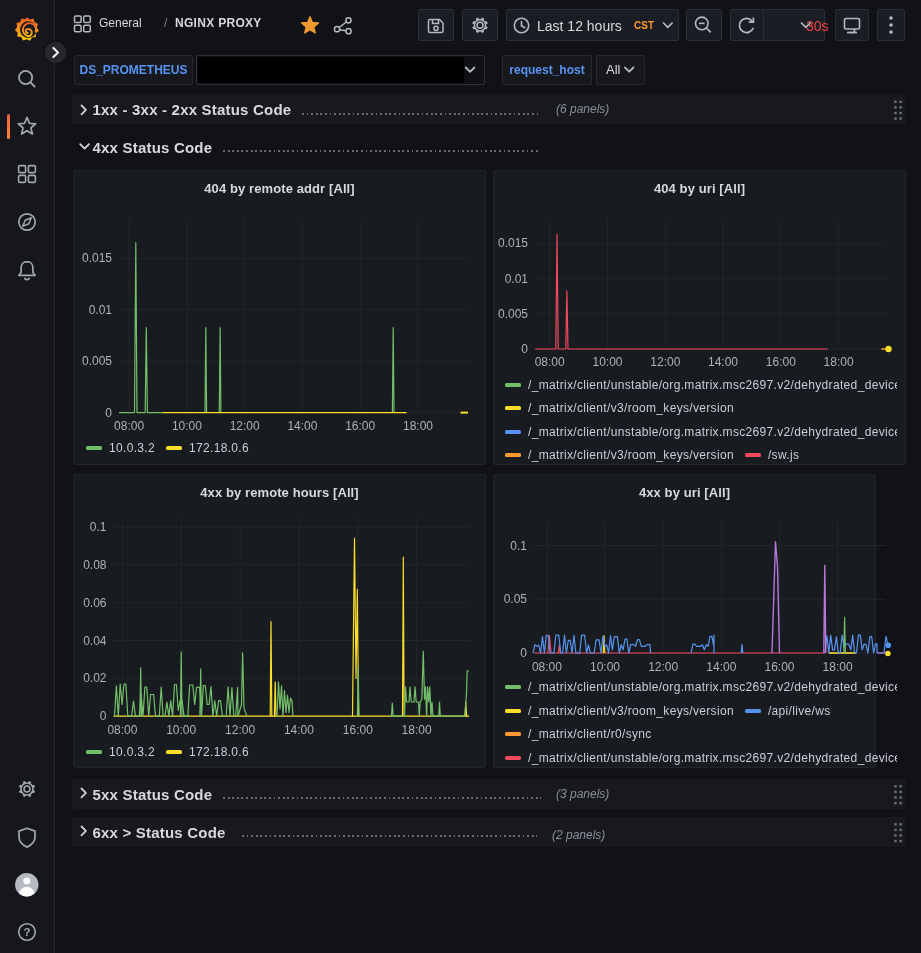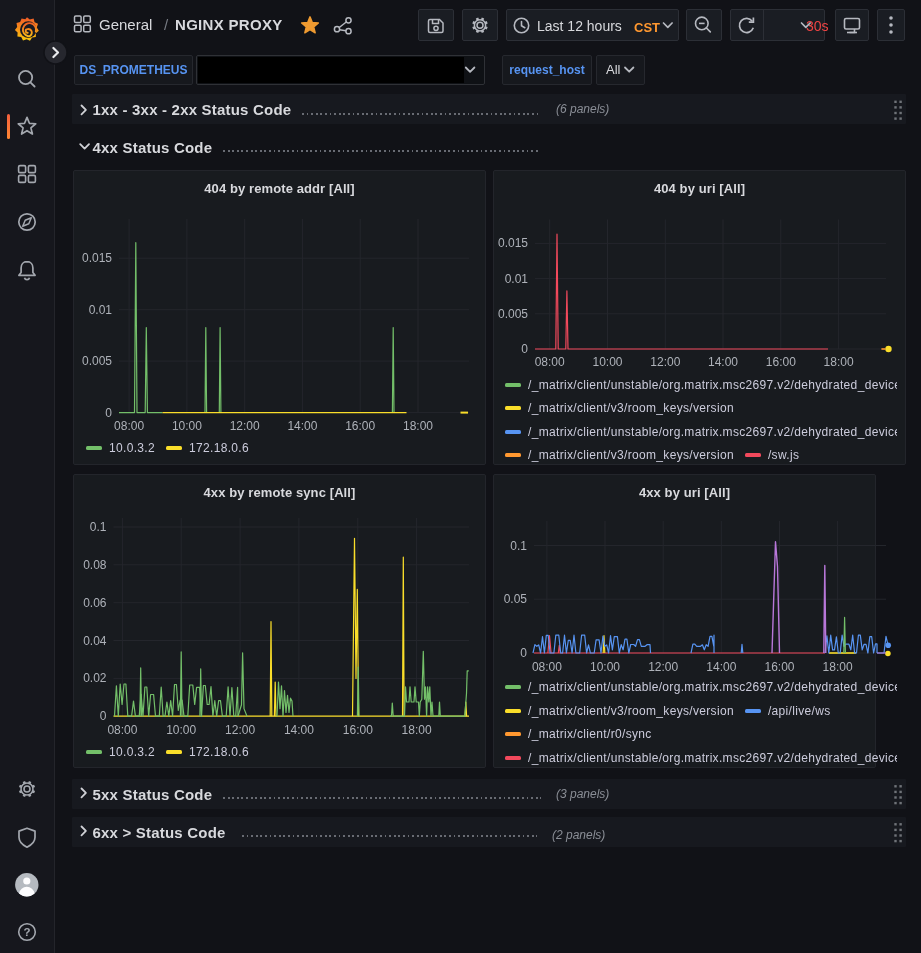--- a/index.html
+++ b/index.html
@@ -8,21 +8,21 @@
 .rowhdr { position:absolute; left:72px; width:834px; height:30px; background:#17191f; border-radius:1px; }
 .rowtitle { position:absolute; font-size:15px; font-weight:bold; color:#d8d9dd; white-space:nowrap; letter-spacing:0.2px; }
 .dots { position:absolute; height:2px; background-image:repeating-linear-gradient(90deg,#686b73 0 1.9px,transparent 1.9px 4.6px); }
 .pcount { position:absolute; font-size:12px; font-style:italic; color:#8a8e96; white-space:nowrap; }
 .btn { position:absolute; background:#1a1d23; border:1px solid #2c2f36; border-radius:2px; height:32px; top:9px; }
 .vbox { position:absolute; background:#16181d; border:1px solid #26282e; border-radius:2px; height:30px; top:55px; }
 .vlabel { font-size:12px; font-weight:bold; color:#5794f2; line-height:28px; text-align:center; }
 .legend { position:absolute; display:flex; align-items:center; white-space:nowrap; overflow:hidden; }
 .ldash { display:inline-block; width:16px; height:4px; border-radius:1.5px; margin-right:7px; flex:none; }
 .ltxt { font-size:12px; color:#ccccdc; margin-right:11px; letter-spacing:0.33px; }
-.crumb { position:absolute; top:16px; font-size:15px; color:#d8d9dd; white-space:nowrap; }
+.crumb { position:absolute; top:16px; font-size:12px; color:#d8d9dd; white-space:nowrap; }
 </style></head>
 <body>
 
 <div class="abs" style="left:0;top:0;width:55px;height:953px;background:#16171d;border-right:1px solid #24252b"></div>
 <div class="abs" style="left:6.5px;top:113.5px;width:3.5px;height:25px;border-radius:2px;background:linear-gradient(#f55f3c,#ff8833)"></div>
 <svg style="position:absolute;left:14px;top:16px" width="26" height="27" viewBox="0 0 26 27">
 <defs>
       <linearGradient id="glg" x1="0" y1="0" x2="0" y2="1">
 <stop offset="0" stop-color="#f05a28"></stop>
         <stop offset="1" stop-color="#fbca0a"></stop>
@@ -70,21 +70,21 @@
 <path d="M10.4 8 l4.6 4.5 -4.6 4.5" stroke="#e9eaed" stroke-width="2.2" fill="none" stroke-linecap="round" stroke-linejoin="round"></path>
 </svg>
 
 <div class="crumb" style="left:99px">General</div>
 <div class="crumb" style="left:164px;color:#787c84">/</div>
 <div class="crumb" style="left:175px;font-weight:700;letter-spacing:0.3px">NGINX PROXY</div>
 <div class="btn" style="left:418px;width:36px"></div>
 <div class="btn" style="left:462px;width:36px"></div>
 <div class="btn" style="left:506px;width:173px"></div>
 <div class="abs" style="left:537px;top:18px;font-size:14px;color:#d8d9dd">Last 12 hours</div>
-<div class="abs" style="left:634px;top:20px;font-size:13px;font-weight:bold;color:#ff9830">CST</div>
+<div class="abs" style="left:634px;top:20px;font-size:10px;font-weight:bold;color:#ff9830">CST</div>
 <div class="btn" style="left:686px;width:36px"></div>
 <div class="btn" style="left:730px;width:95px"></div>
 <div class="abs" style="left:763px;top:9px;width:1px;height:32px;background:#2c2f36"></div>
 <div class="abs" style="left:806px;top:18px;font-size:14px;color:#ef4444">30s</div>
 <div class="btn" style="left:835px;width:34px"></div>
 <div class="btn" style="left:877px;width:28px"></div>
 
 <div class="vbox vlabel" style="left:74px;width:119px">DS_PROMETHEUS</div>
 <div class="vbox" style="left:196px;width:289px;background:#0f1115;border-color:#2f3136"></div>
 <div class="abs" style="left:197.5px;top:57px;width:266px;height:26px;background:#000"></div>
@@ -140,21 +140,21 @@
     <rect x="899.4" y="839.9" width="2.4" height="2.4" fill="#8e9197" fill-opacity="0.75"></rect>
   </svg>
 
 <div class="panel" style="left:73px;top:170px;width:413px;height:295px">
     <div class="ptitle">404 by remote addr [All]</div>
   </div>
 <div class="panel" style="left:493px;top:170px;width:413px;height:295px">
     <div class="ptitle">404 by uri [All]</div>
   </div>
 <div class="panel" style="left:73px;top:474px;width:413px;height:294px">
-    <div class="ptitle">4xx by remote sync [All]</div>
+    <div class="ptitle">4xx by remote hours [All]</div>
   </div>
 <div class="panel" style="left:493px;top:474px;width:383px;height:294px">
     <div class="ptitle">4xx by uri [All]</div>
   </div>
 
 <svg style="position:absolute;left:73px;top:170px" width="412" height="294" viewBox="0 0 412 294">
     <line x1="46" y1="88.2" x2="396" y2="88.2" stroke="#24262c" stroke-width="1"></line>
     <text x="39" y="92.2" font-size="12" fill="#aeb2b9" text-anchor="end">0.015</text>
     <line x1="46" y1="139.7" x2="396" y2="139.7" stroke="#24262c" stroke-width="1"></line>
     <text x="39" y="143.7" font-size="12" fill="#aeb2b9" text-anchor="end">0.01</text>

